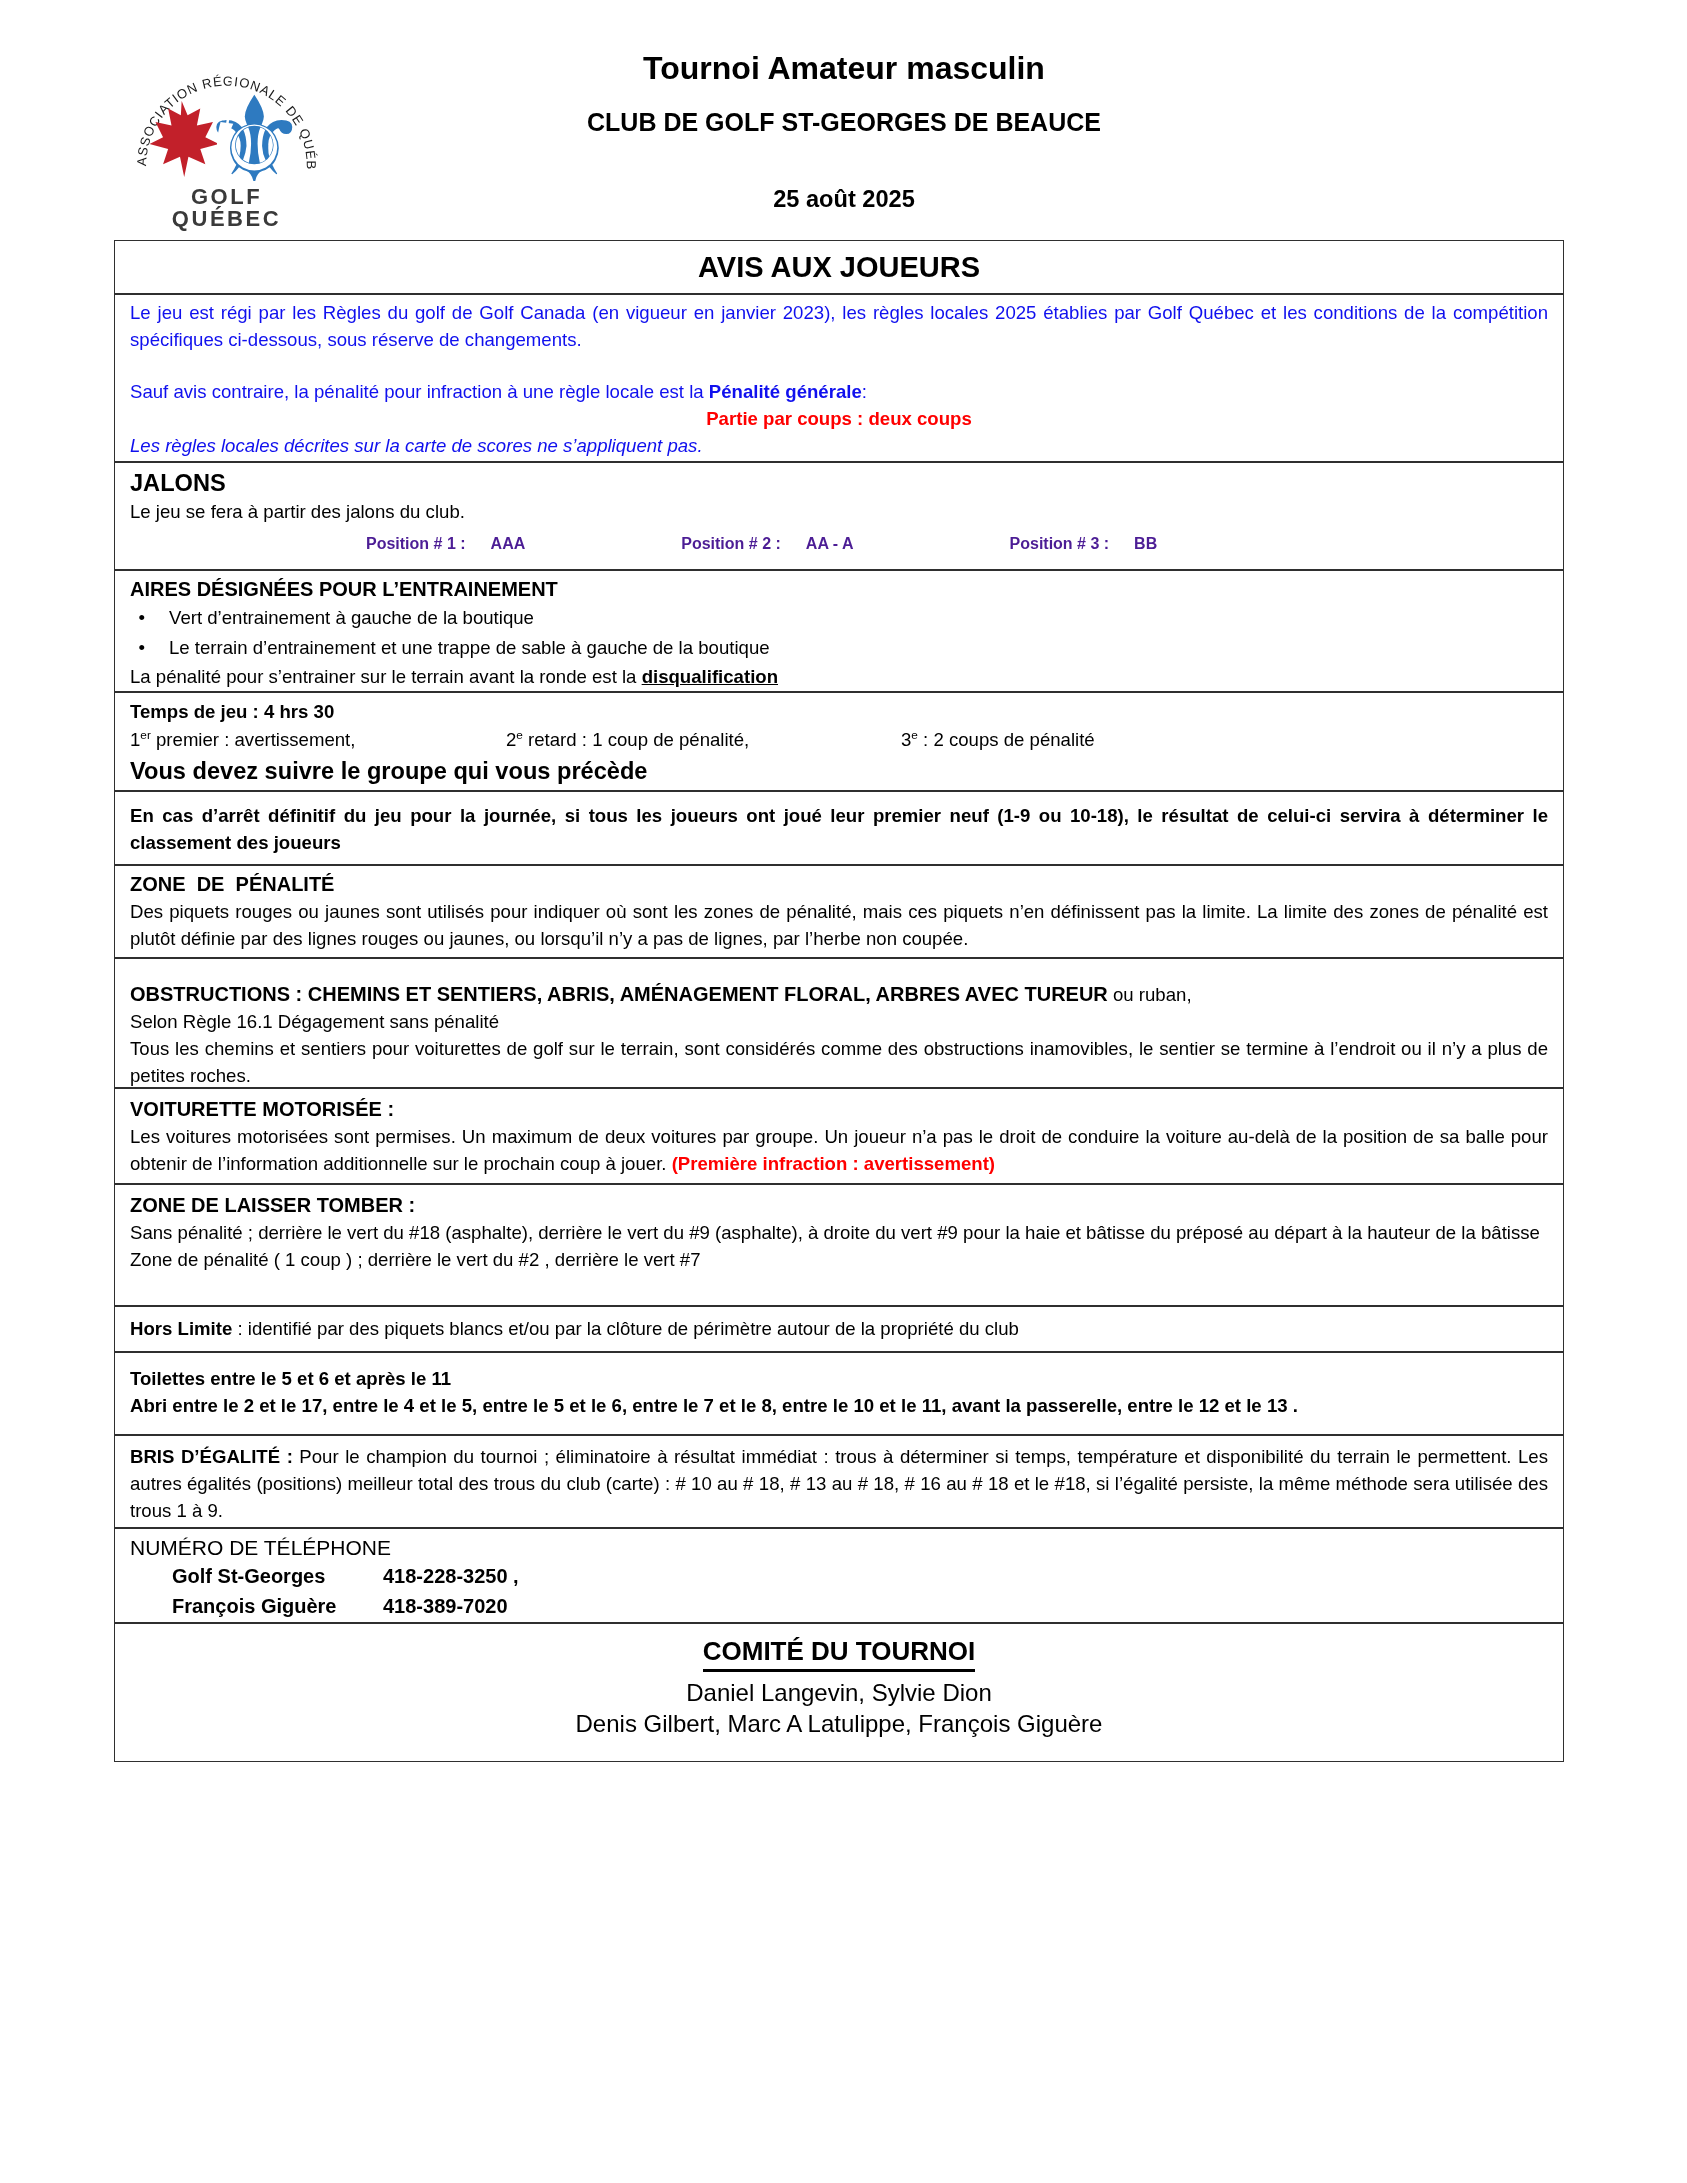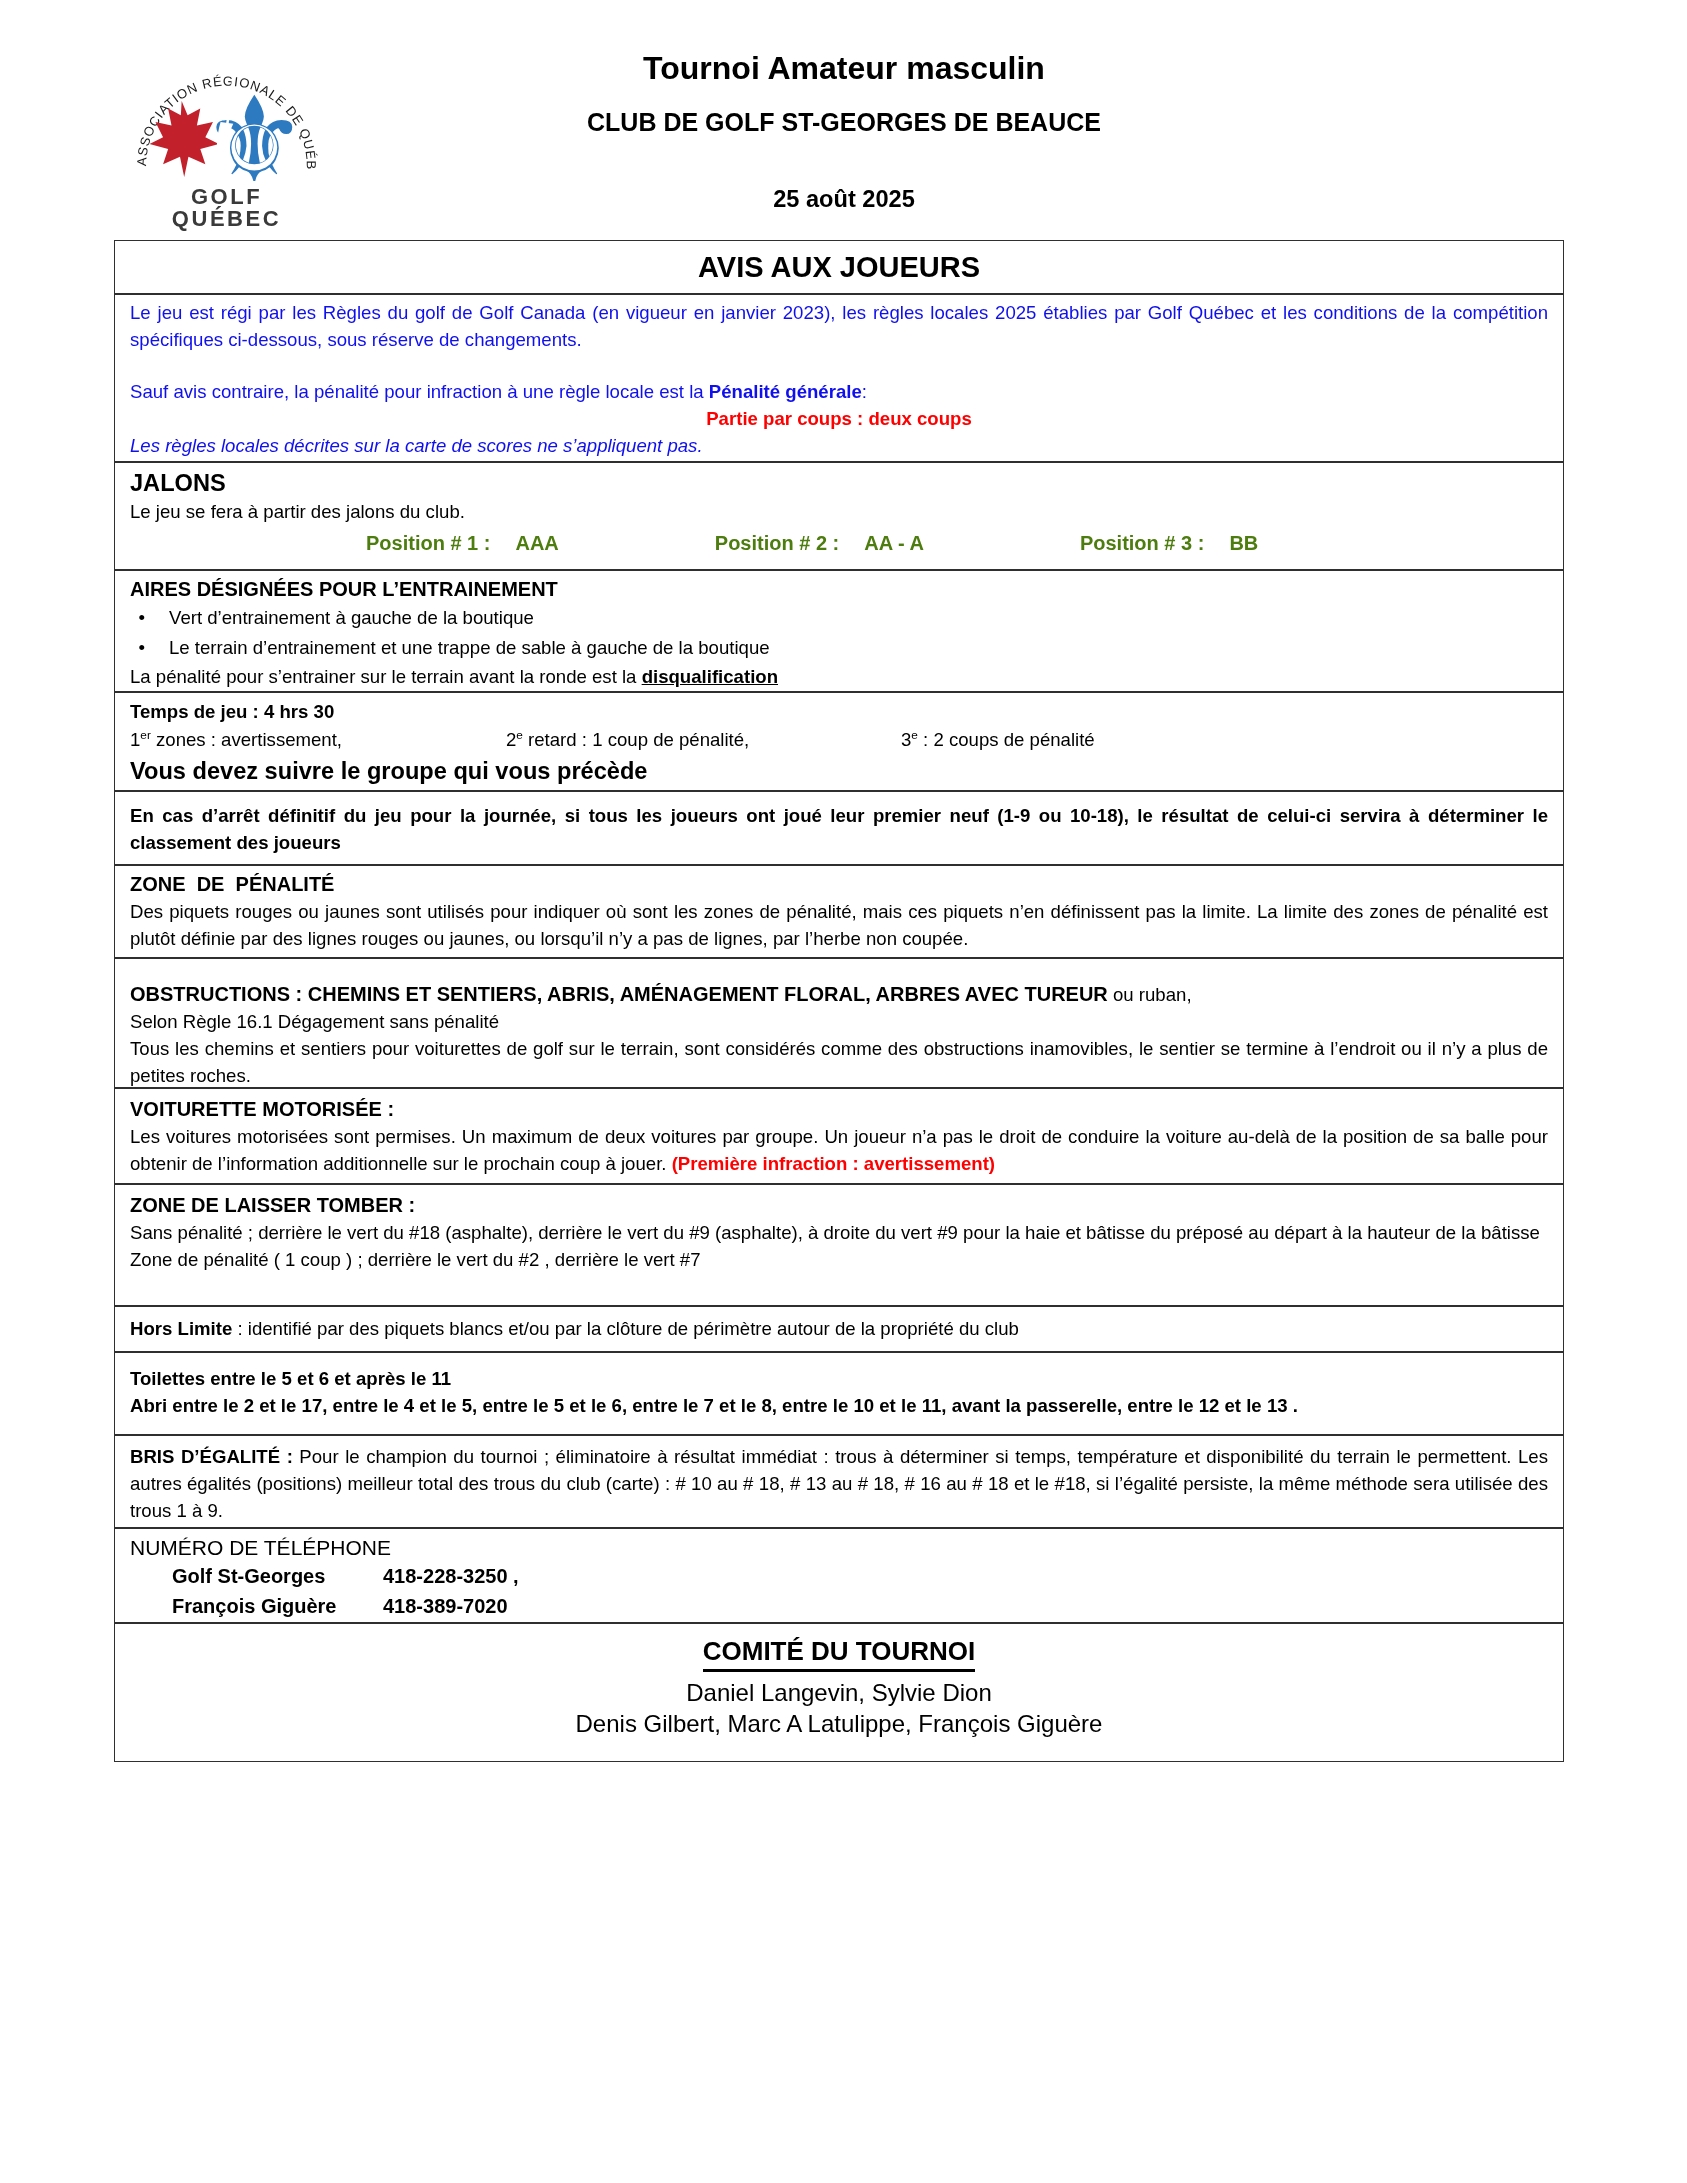--- a/index.html
+++ b/index.html
@@ -48,22 +48,22 @@
   .red    { color:#ff0000; }
   .bold   { font-weight:bold; }
   .italic { font-style:italic; }
   .center { text-align:center; }
   .justify{ text-align:justify; }
   .u      { text-decoration:underline; }
 
   .sec-h  { font-weight:bold; font-size:20px; white-space:pre-wrap; }
   .jalons-h { font-weight:bold; font-size:23.6px; line-height:30px; }
 
-  .pos-line { display:flex; margin-left:236px; gap:156px; color:#4d7c0f;
-              font-weight:bold; font-size:20px; line-height:37px; }
+  .pos-line { display:flex; margin-left:236px; gap:156px; color:#4c1d95;
+              font-weight:bold; font-size:16px; line-height:37px; }
   .pos-item .val { margin-left:25px; }
 
   .bullet-line { display:flex; line-height:30px; }
   .bullet-glyph { width:39px; padding-left:8.4px; box-sizing:border-box; }
 
   .retard-line { display:flex; line-height:29px; }
   .retard-line .c1 { width:376px; }
   .retard-line .c2 { width:395px; }
   sup { font-size:11.8px; vertical-align:super; line-height:0; }
 
@@ -145,21 +145,21 @@
       <div class="bullet-line">
         <span class="bullet-glyph">•</span>
         <span>Le terrain d’entrainement et une trappe de sable à gauche de la boutique</span>
       </div>
       <div><span>La pénalité pour s’entrainer sur le terrain avant la ronde est la </span><span class="bold u">disqualification</span></div>
     </div>
 
     <div class="row r-temps">
       <div class="bold">Temps de jeu : 4 hrs 30</div>
       <div class="retard-line">
-        <span class="c1"><span>1</span><sup>er</sup><span> zones :  avertissement,</span></span>
+        <span class="c1"><span>1</span><sup>er</sup><span> premier :  avertissement,</span></span>
         <span class="c2"><span>2</span><sup>e</sup><span> retard : 1 coup de pénalité,</span></span>
         <span class="c3"><span>3</span><sup>e</sup><span> :  2 coups de pénalité</span></span>
       </div>
       <div class="vous-devez">Vous devez suivre le groupe qui vous précède</div>
     </div>
 
     <div class="row r-arret">
       <div class="bold justify">En cas d’arrêt définitif du jeu pour la journée, si tous les joueurs ont joué leur premier neuf (1-9 ou 10-18), le résultat de celui-ci servira à déterminer le classement des joueurs</div>
     </div>
 

